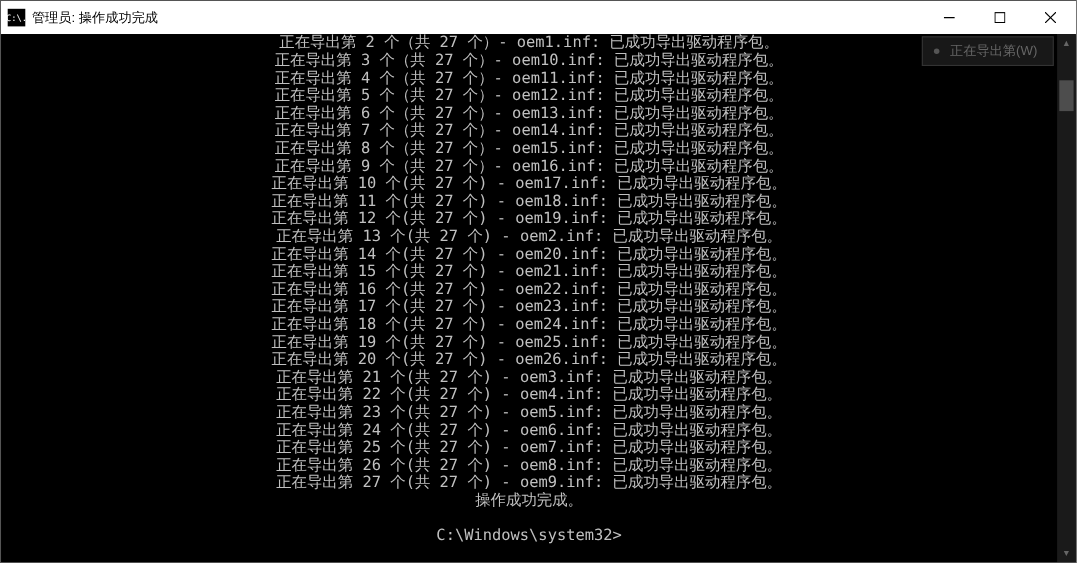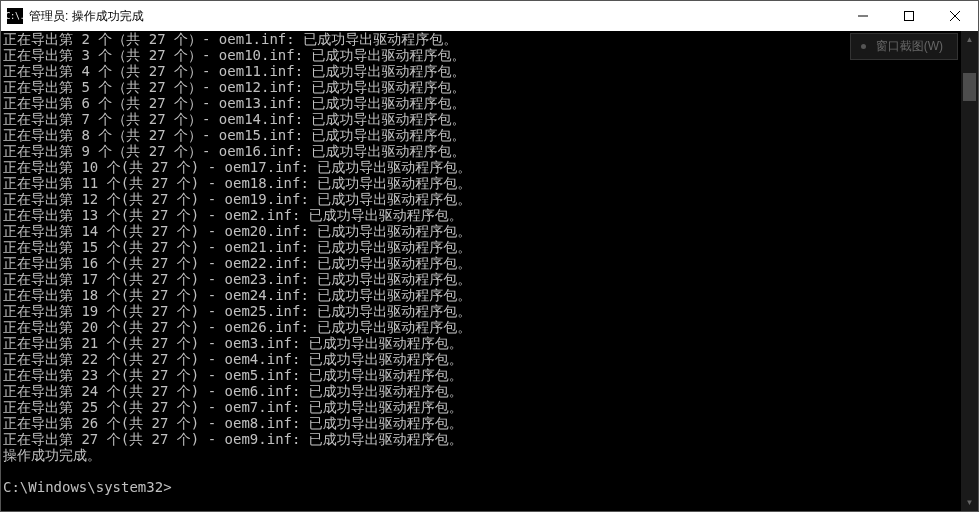--- a/index.html
+++ b/index.html
@@ -5,21 +5,21 @@
   * { margin: 0; padding: 0; box-sizing: border-box; }
   html, body { width: 979px; height: 512px; font-family: "Segoe UI", Tahoma, sans-serif; background: #fff; overflow: hidden; }
   .window { width: 979px; height: 512px; border: 1px solid #555; display: flex; flex-direction: column; }
   .titlebar { height: 30px; background: #fff; display: flex; align-items: center; padding-left: 6px; }
   .titlebar-icon { width: 16px; height: 16px; background: #000; color: #fff; font-size: 8px; display: flex; align-items: center; justify-content: center; margin-right: 6px; font-family: monospace; }
   .titlebar-text { font-size: 12px; flex: 1; color: #000; }
   .win-controls { display: flex; height: 100%; }
   .win-btn { width: 46px; height: 100%; display: flex; align-items: center; justify-content: center; font-size: 10px; background: #fff; }
   .win-btn svg { stroke: #000; fill: none; stroke-width: 1; }
   .terminal-wrap { flex: 1; background: #000; display: flex; position: relative; }
-  .terminal { flex: 1; background: #000; color: #c0c0c0; font-family: "NSimSun", "SimSun", "Consolas", monospace; font-size: 14px; line-height: 16px; padding: 0 2px; white-space: pre; overflow: hidden; }
+  .terminal { flex: 1; background: #000; color: #c0c0c0; font-family: "NSimSun", "SimSun", "Consolas", monospace; font-size: 14px; line-height: 16px; padding: 0 2px; white-space: pre; overflow: hidden; text-align: center; }
   .scrollbar { width: 17px; background: #1a1a1a; position: relative; }
   .scroll-arrow { width: 17px; height: 17px; display: flex; align-items: center; justify-content: center; color: #666; font-size: 8px; }
   .scroll-thumb { position: absolute; top: 42px; width: 13px; left: 2px; height: 28px; background: #4d4d4d; }
   .tooltip { position: absolute; top: 2px; right: 20px; background: rgba(30,30,30,0.8); color: #666; font-size: 12px; padding: 4px 14px 4px 10px; border: 1px solid #333; display: flex; align-items: center; gap: 10px; }
   .tooltip-dot { width: 5px; height: 5px; background: #555; border-radius: 50%; }
 </style>
 </head>
 <body>
 
 <div class="window">
@@ -71,21 +71,21 @@
 正在导出第 23 个(共 27 个) - oem5.inf: 已成功导出驱动程序包。
 正在导出第 24 个(共 27 个) - oem6.inf: 已成功导出驱动程序包。
 正在导出第 25 个(共 27 个) - oem7.inf: 已成功导出驱动程序包。
 正在导出第 26 个(共 27 个) - oem8.inf: 已成功导出驱动程序包。
 正在导出第 27 个(共 27 个) - oem9.inf: 已成功导出驱动程序包。
 操作成功完成。
 
 C:\Windows\system32&gt;</div>
     <div class="tooltip">
       <span class="tooltip-dot"></span>
-      <span>窗口截图(W)</span>
+      <span>正在导出第(W)</span>
     </div>
     <div class="scrollbar">
       <div class="scroll-arrow">▲</div>
       <div class="scroll-thumb"></div>
       <div class="scroll-arrow" style="position:absolute;bottom:0;">▼</div>
     </div>
   </div>
 </div>
 
 </body></html>

